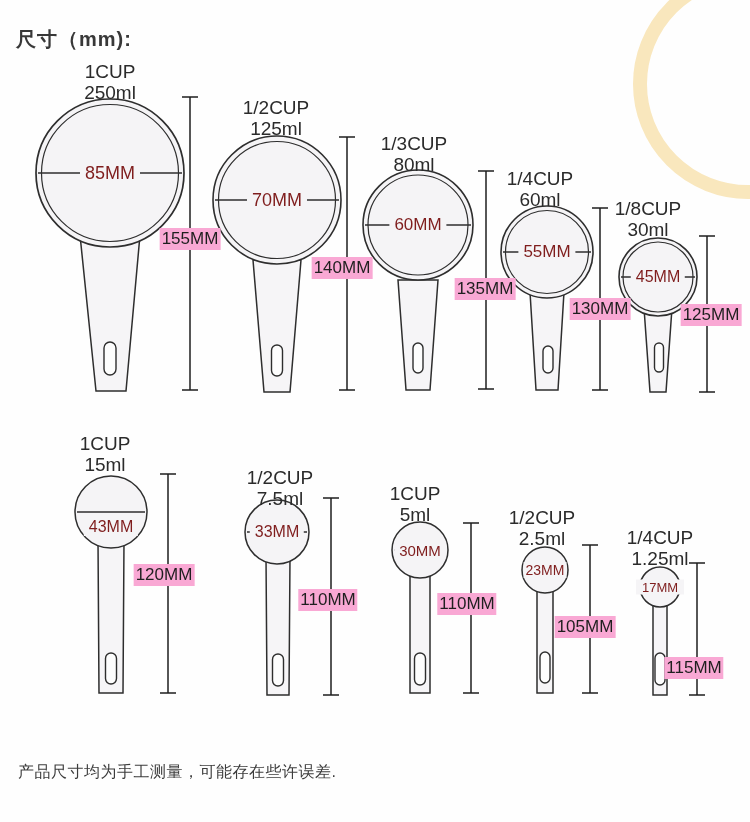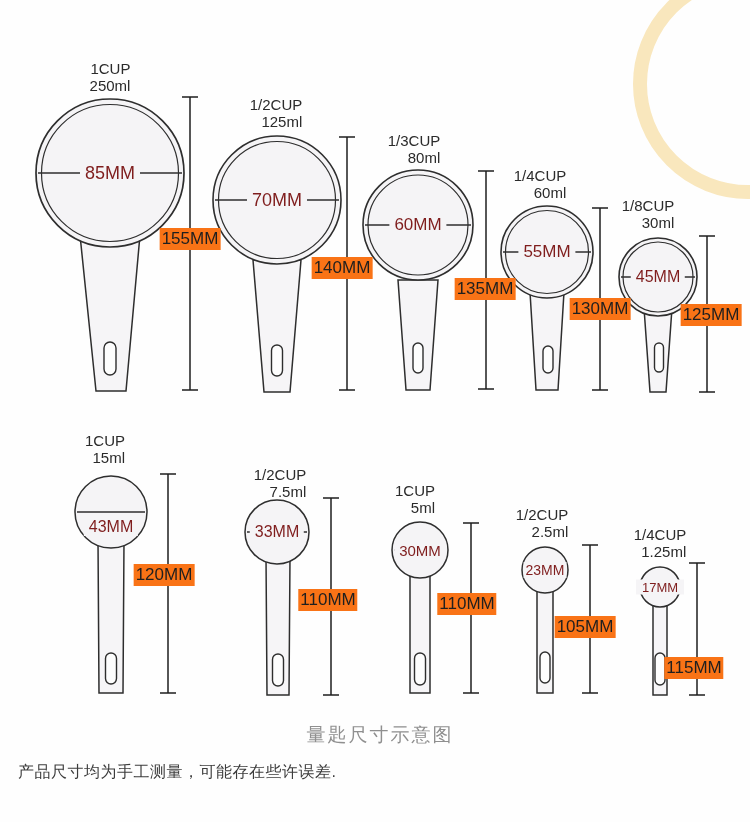--- a/index.html
+++ b/index.html
@@ -1,22 +1,22 @@
 <!DOCTYPE html>
 <html><head>
 <meta charset="utf-8">
 <style>
   html,body{margin:0;padding:0;}
   body{font-family:"Liberation Sans","DejaVu Sans",sans-serif;background:#fff;}
   #stage{position:relative;width:750px;height:822px;background:#fefefe;overflow:hidden;}
   #shapes{position:absolute;left:0;top:0;}
   .txt{position:absolute;color:#222;white-space:nowrap;}
-  .toplabel{transform:translateX(-50%);text-align:right;font-size:15px;line-height:1.13;color:#2b2b2b;}
+  .toplabel{transform:translateX(-50%);text-align:center;font-size:19px;line-height:1.13;color:#2b2b2b;}
   .dia{transform:translate(-50%,-50%);background:#f5f4f6;padding:0 5px;color:#7f1d1d;}
-  .hgt{transform:translate(-50%,-50%);background:#f97316;padding:1px 2px;font-size:17px;color:#1f1f1f;}
+  .hgt{transform:translate(-50%,-50%);background:#f9a8d4;padding:1px 2px;font-size:17px;color:#1f1f1f;}
   .caption{transform:translateX(-50%);font-size:19px;color:#8f8f8f;letter-spacing:2px;}
   .header{font-size:20px;font-weight:600;color:#383838;letter-spacing:1px;}
   .note{font-size:16px;color:#3c3c3c;letter-spacing:0.5px;}
 </style>
 </head>
 <body>
 
 <div id="stage">
 
   <svg id="shapes" width="750" height="822" viewBox="0 0 750 822">
@@ -142,20 +142,21 @@
       <circle cx="660" cy="587" r="20" fill="#f5f4f6" stroke-width="1.5"></circle>
       <line x1="642" y1="587" x2="678" y2="587" stroke-width="1.4"></line>
       <g stroke="#1e1e1e" stroke-width="1.5">
         <line x1="697" y1="563" x2="697" y2="695"></line>
           <line x1="689" y1="563" x2="705" y2="563"></line>
           <line x1="689" y1="695" x2="705" y2="695"></line>
       </g>
     </g>
   </svg>
 
+  <div class="txt header" style="left:16px;top:26px;">尺寸（mm):</div>
 
   <div class="txt toplabel" style="left:110px;top:61px;">
     <div>1CUP</div>
     <div>250ml</div>
   </div>
   <div class="txt toplabel" style="left:276px;top:97px;">
     <div>1/2CUP</div>
     <div>125ml</div>
   </div>
   <div class="txt toplabel" style="left:414px;top:133px;">
@@ -210,17 +211,16 @@
   <div class="txt dia" style="left:420px;top:550px;font-size:15px;">30MM</div>
   <div class="txt dia" style="left:545px;top:570px;font-size:14px;padding:0 2px;">23MM</div>
   <div class="txt dia" style="left:660px;top:587px;font-size:13px;padding:0 6px;">17MM</div>
 
   <div class="txt hgt" style="left:164px;top:575px;">120MM</div>
   <div class="txt hgt" style="left:328px;top:600px;">110MM</div>
   <div class="txt hgt" style="left:467px;top:604px;">110MM</div>
   <div class="txt hgt" style="left:585px;top:627px;">105MM</div>
   <div class="txt hgt" style="left:694px;top:637px;margin-top:31px;">115MM</div>
 
-  <div class="txt caption" style="left:380px;top:722px;">量匙尺寸示意图</div>
 
   <div class="txt note" style="left:18px;top:762px;">产品尺寸均为手工测量，可能存在些许误差.</div>
 
 </div>
 
 </body></html>

